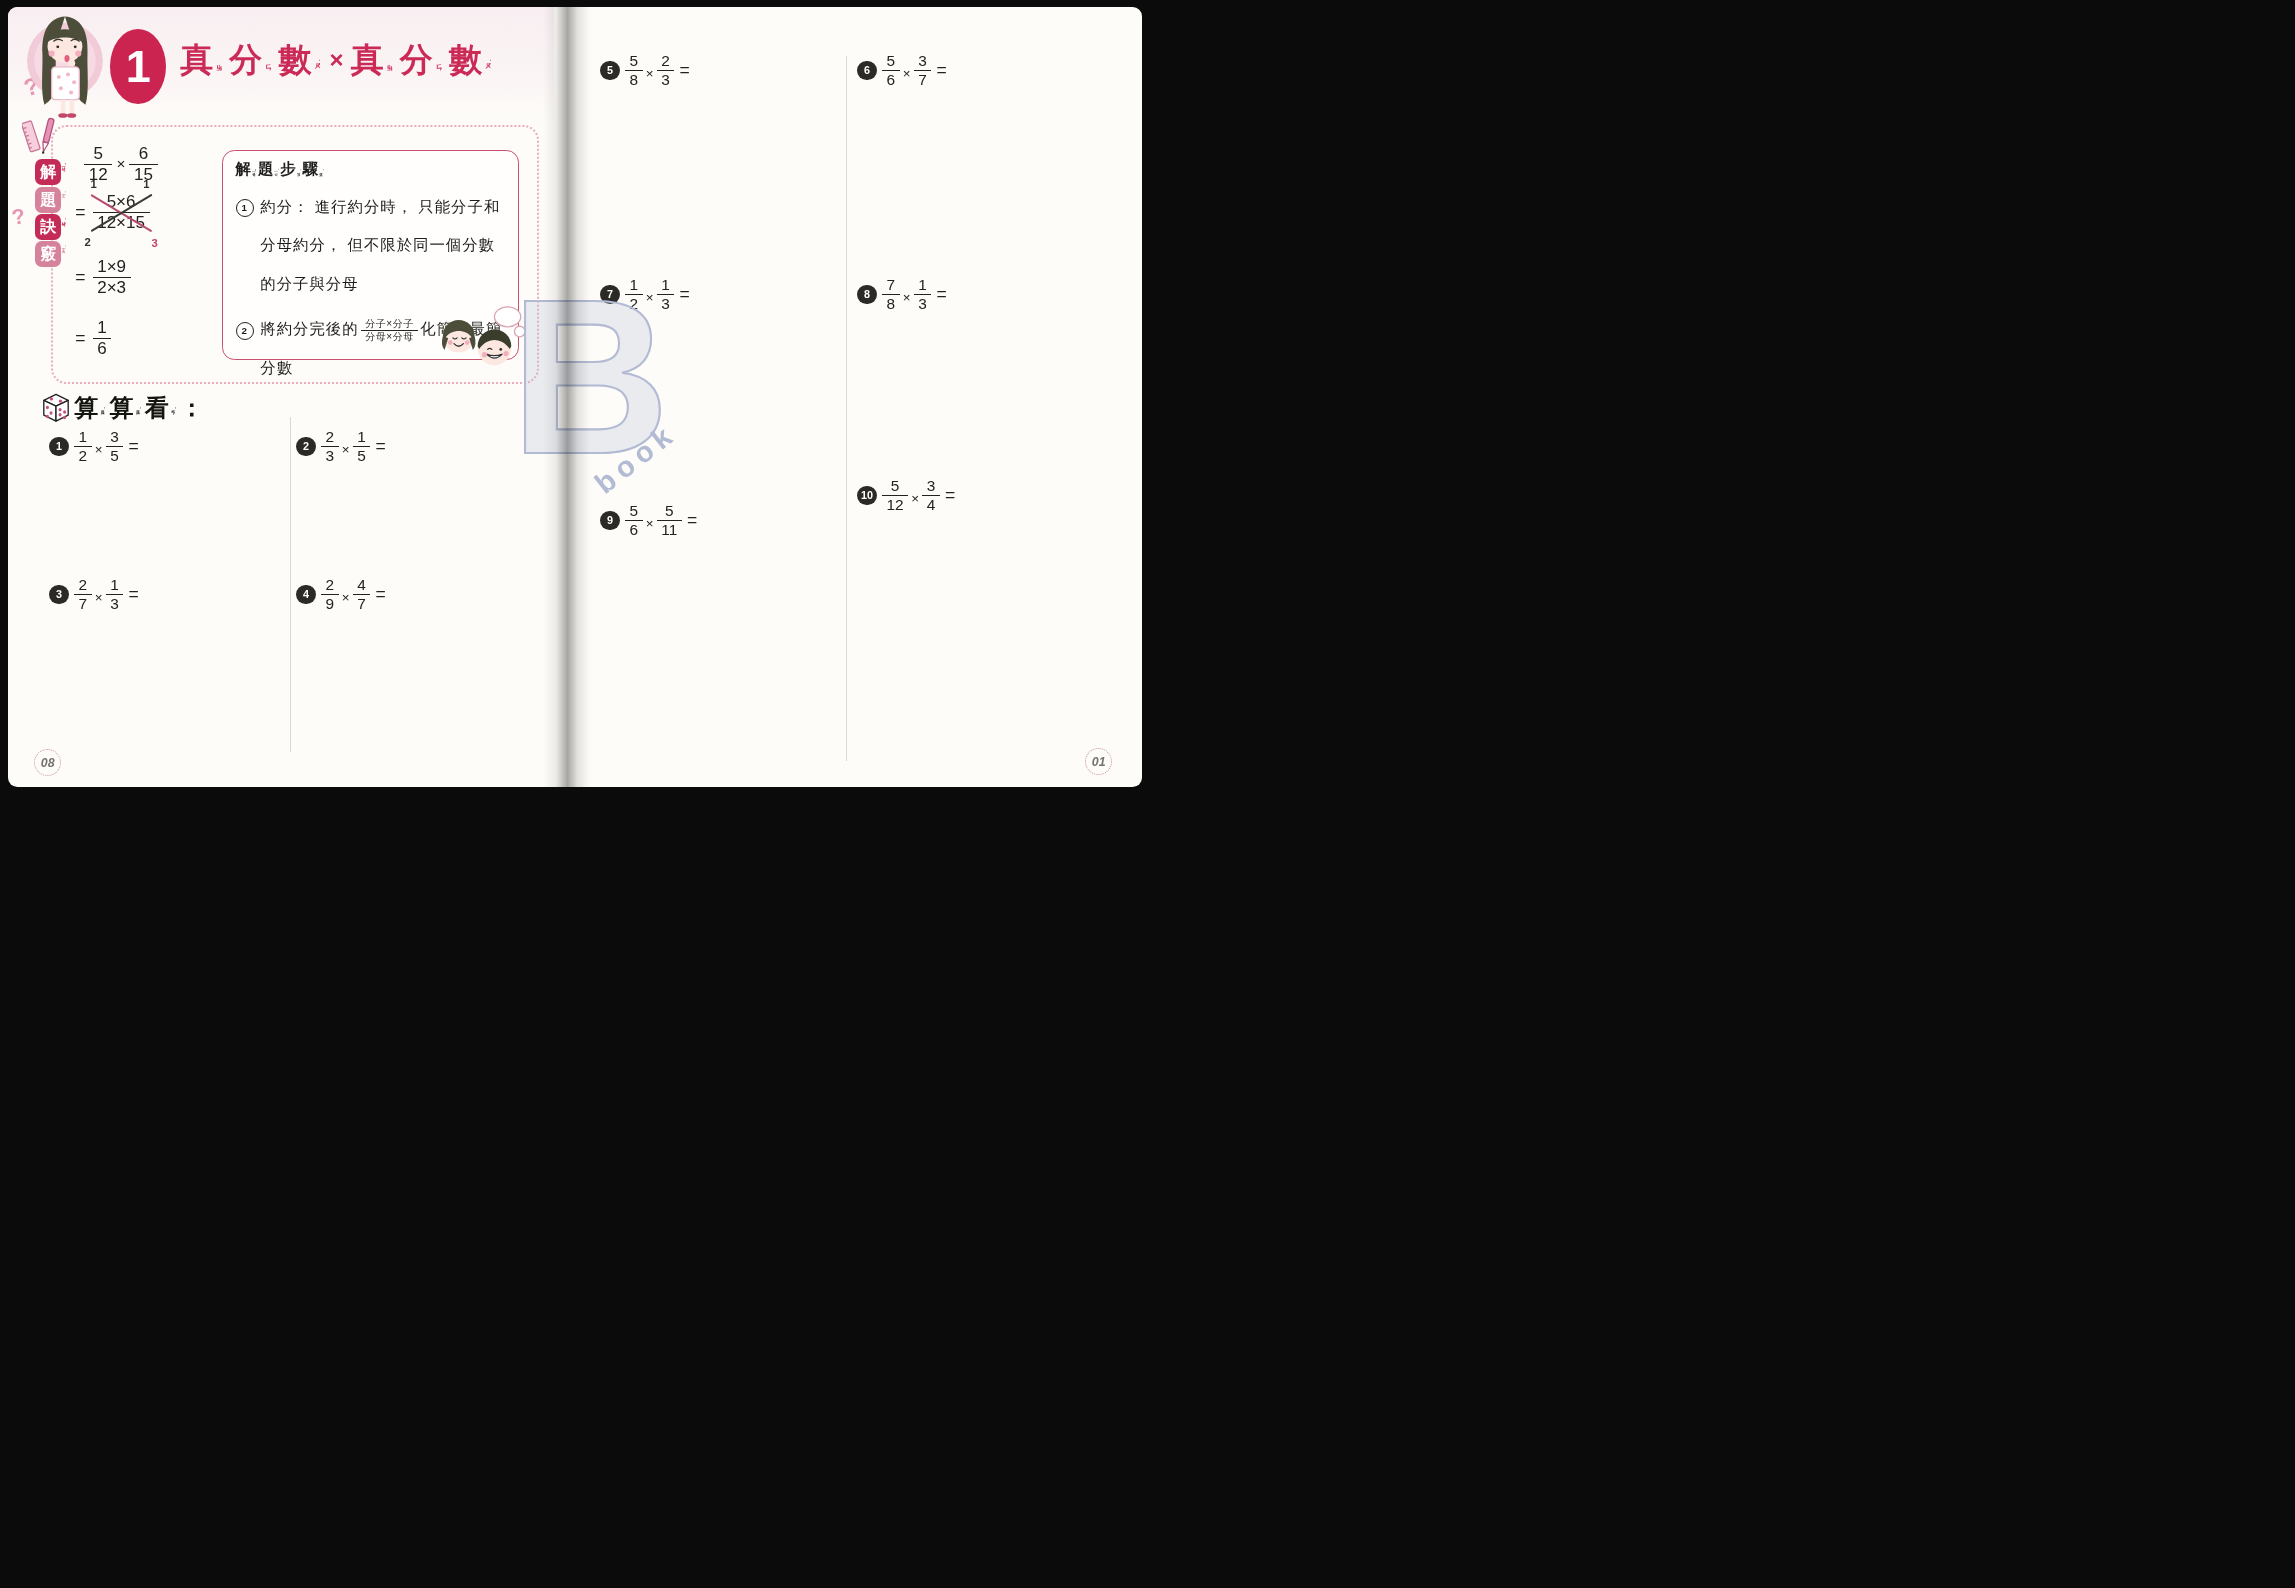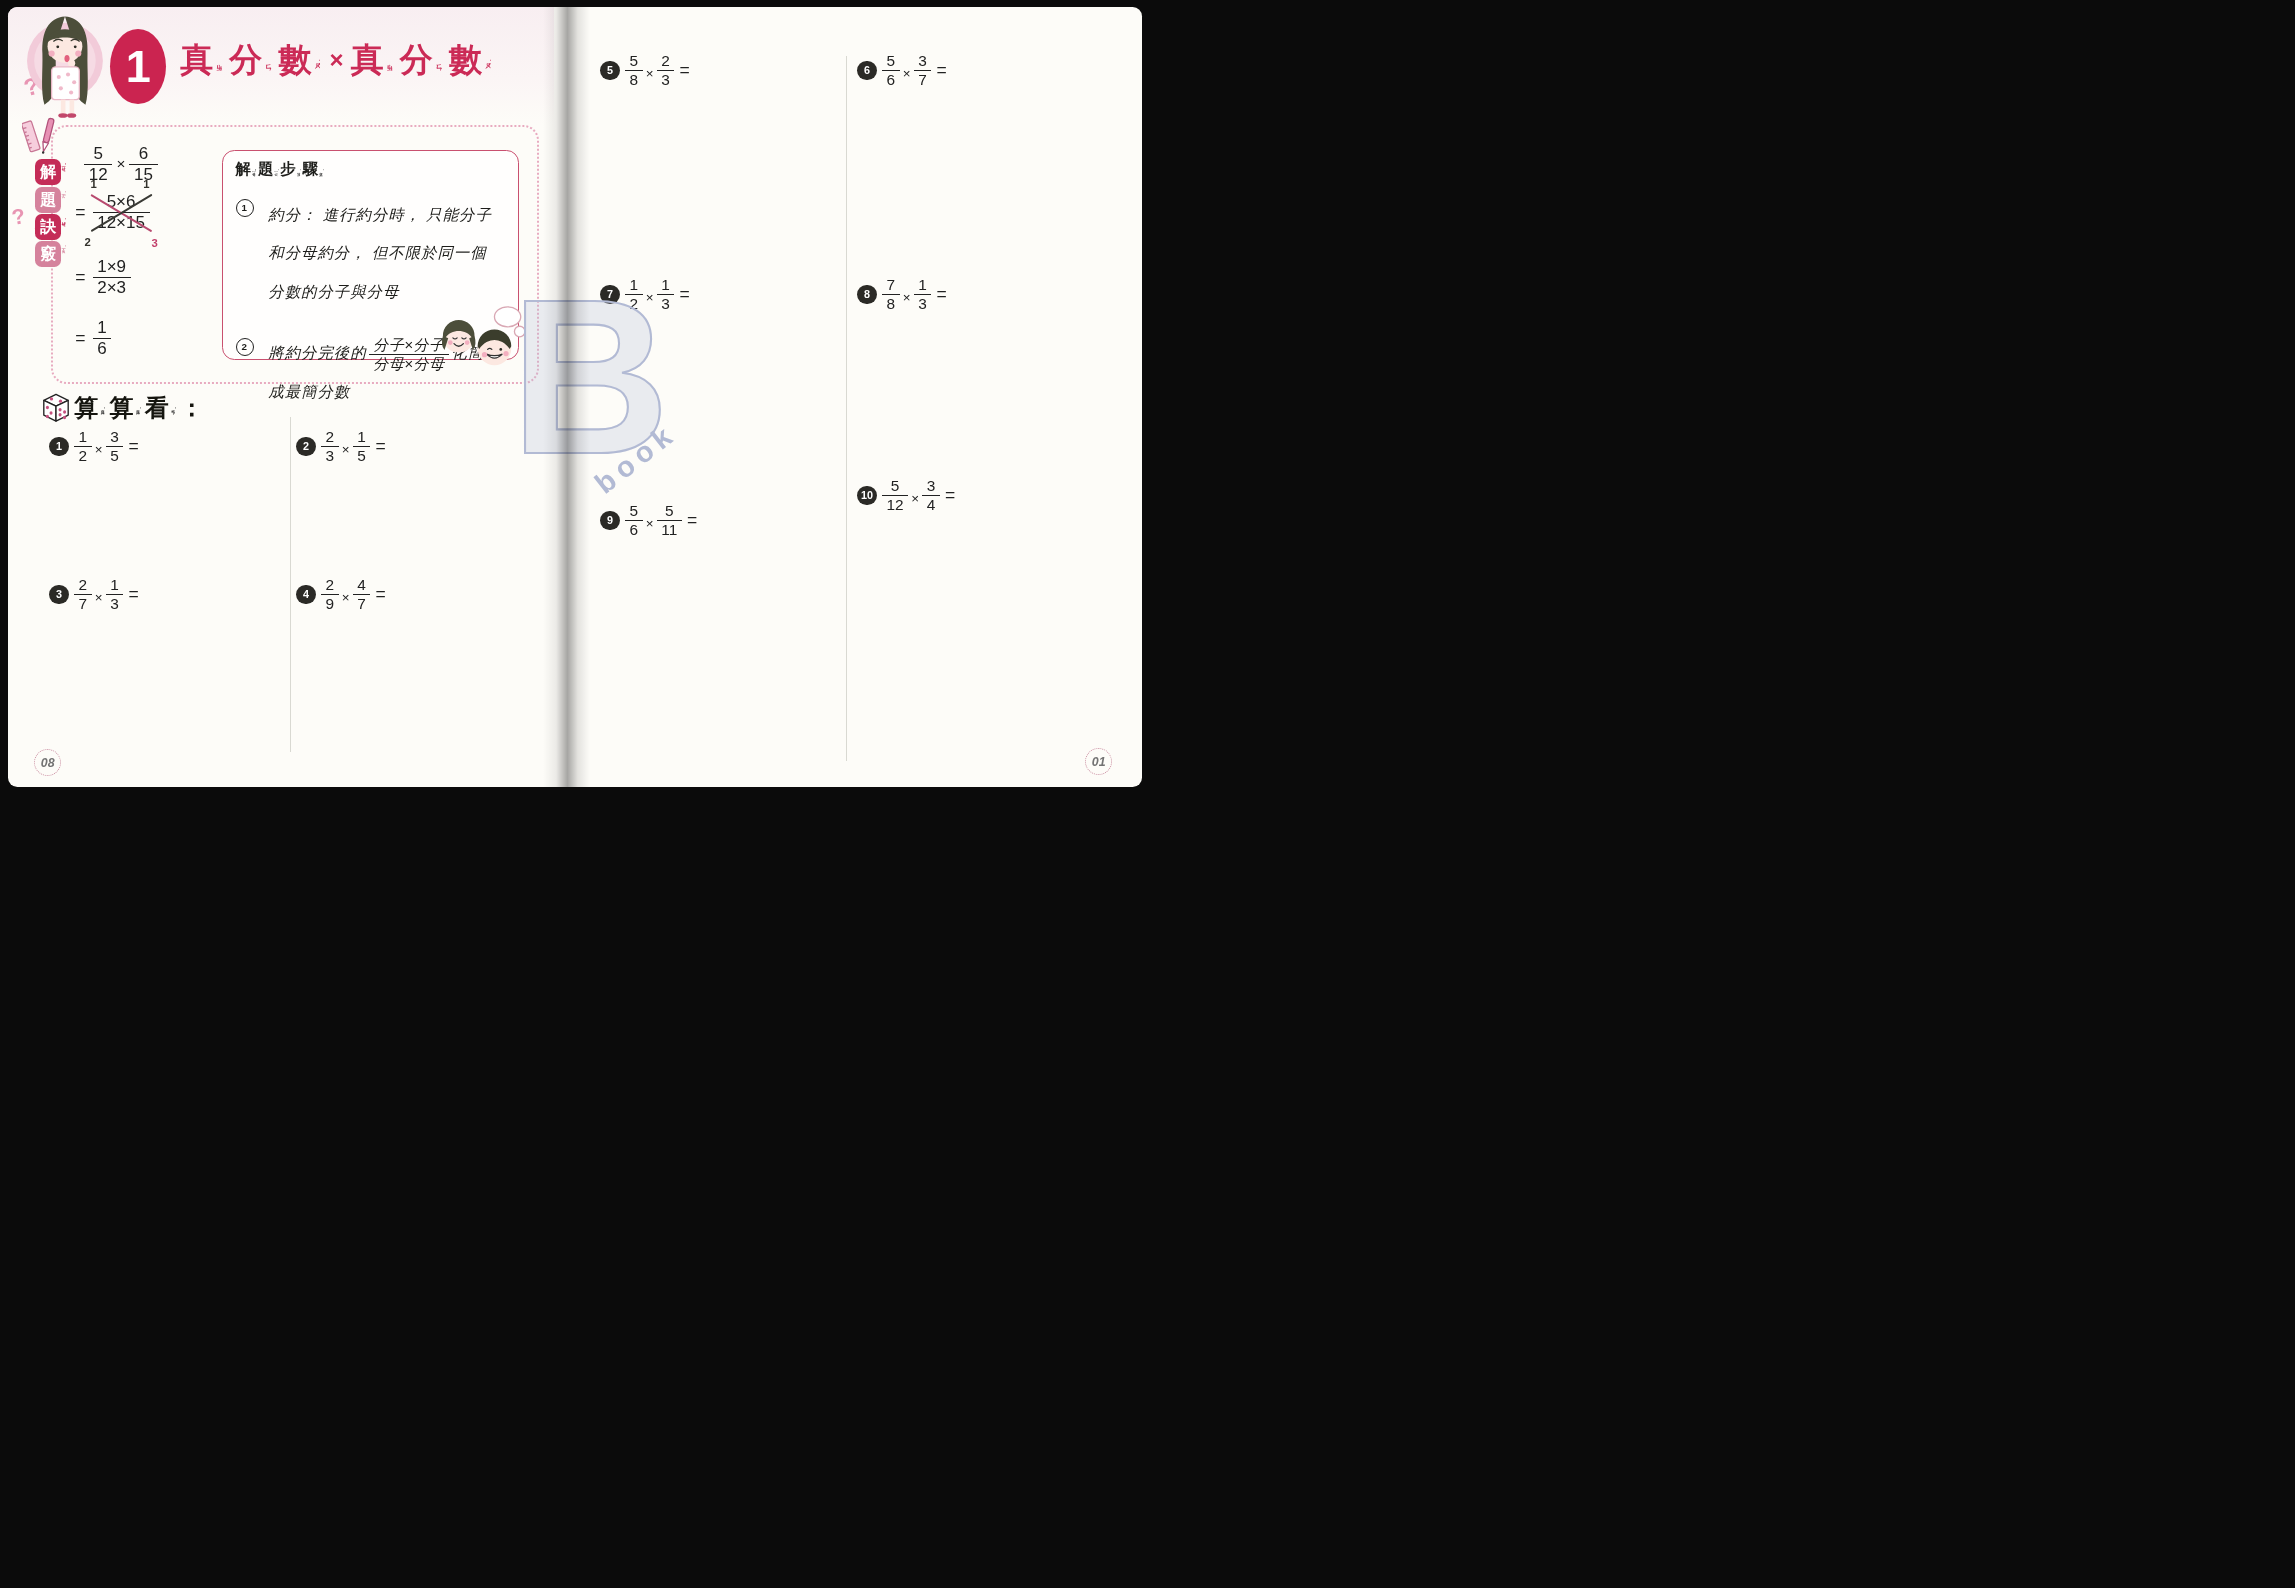--- a/index.html
+++ b/index.html
@@ -59,22 +59,22 @@
              padding:8.2px 12.4px;box-sizing:border-box;}
   .steps-heading{display:flex;font-weight:800;color:#1d1d1a;}
   .steps-heading .hch{display:flex;align-items:center;}
   .steps-heading .ch{font-size:15.4px;} 
   .steps-heading .zy{writing-mode:vertical-rl;font-size:4.6px;margin:0 1.5px 0 0.5px;color:#444;}
   .step{display:flex;gap:6.2px;align-items:flex-start;margin-top:7.2px;font-size:15.4px;
         letter-spacing:1px;line-height:2.5;color:#1d1d1a;}
   .circ{flex:none;width:16.5px;height:16.5px;border:1.3px solid #222;border-radius:50%;
         display:flex;align-items:center;justify-content:center;font-size:9.8px;font-weight:700;
         margin-top:11.3px;}
-  .step p{margin:8px;font-style:italic;}
-  .step .frac{font-size:15px;letter-spacing:0.5px;line-height:1.2;vertical-align:middle;margin:0 2.1px;}
+  .step p{margin:0;}
+  .step .frac{font-size:10px;letter-spacing:0.5px;line-height:1.2;vertical-align:middle;margin:0 2.1px;}
   .step .frac .d{border-top:1.3px solid #222;}
   .kids-wrap{position:absolute;right:-8.2px;bottom:-10.3px;width:92px;height:66px;}
 
   
   .practice-head{position:absolute;left:34px;top:385px;display:flex;align-items:center;gap:4.1px;}
   .practice-head h2{margin:0;display:flex;font-weight:800;color:#15150f;}
   .practice-head .hch{display:flex;align-items:center;}
   .practice-head .ch{font-size:24px;}
   .practice-head .zy{writing-mode:vertical-rl;font-size:5.1px;margin:0 2.1px;color:#333;}
   .problem{position:absolute;display:flex;align-items:center;color:#222;}

